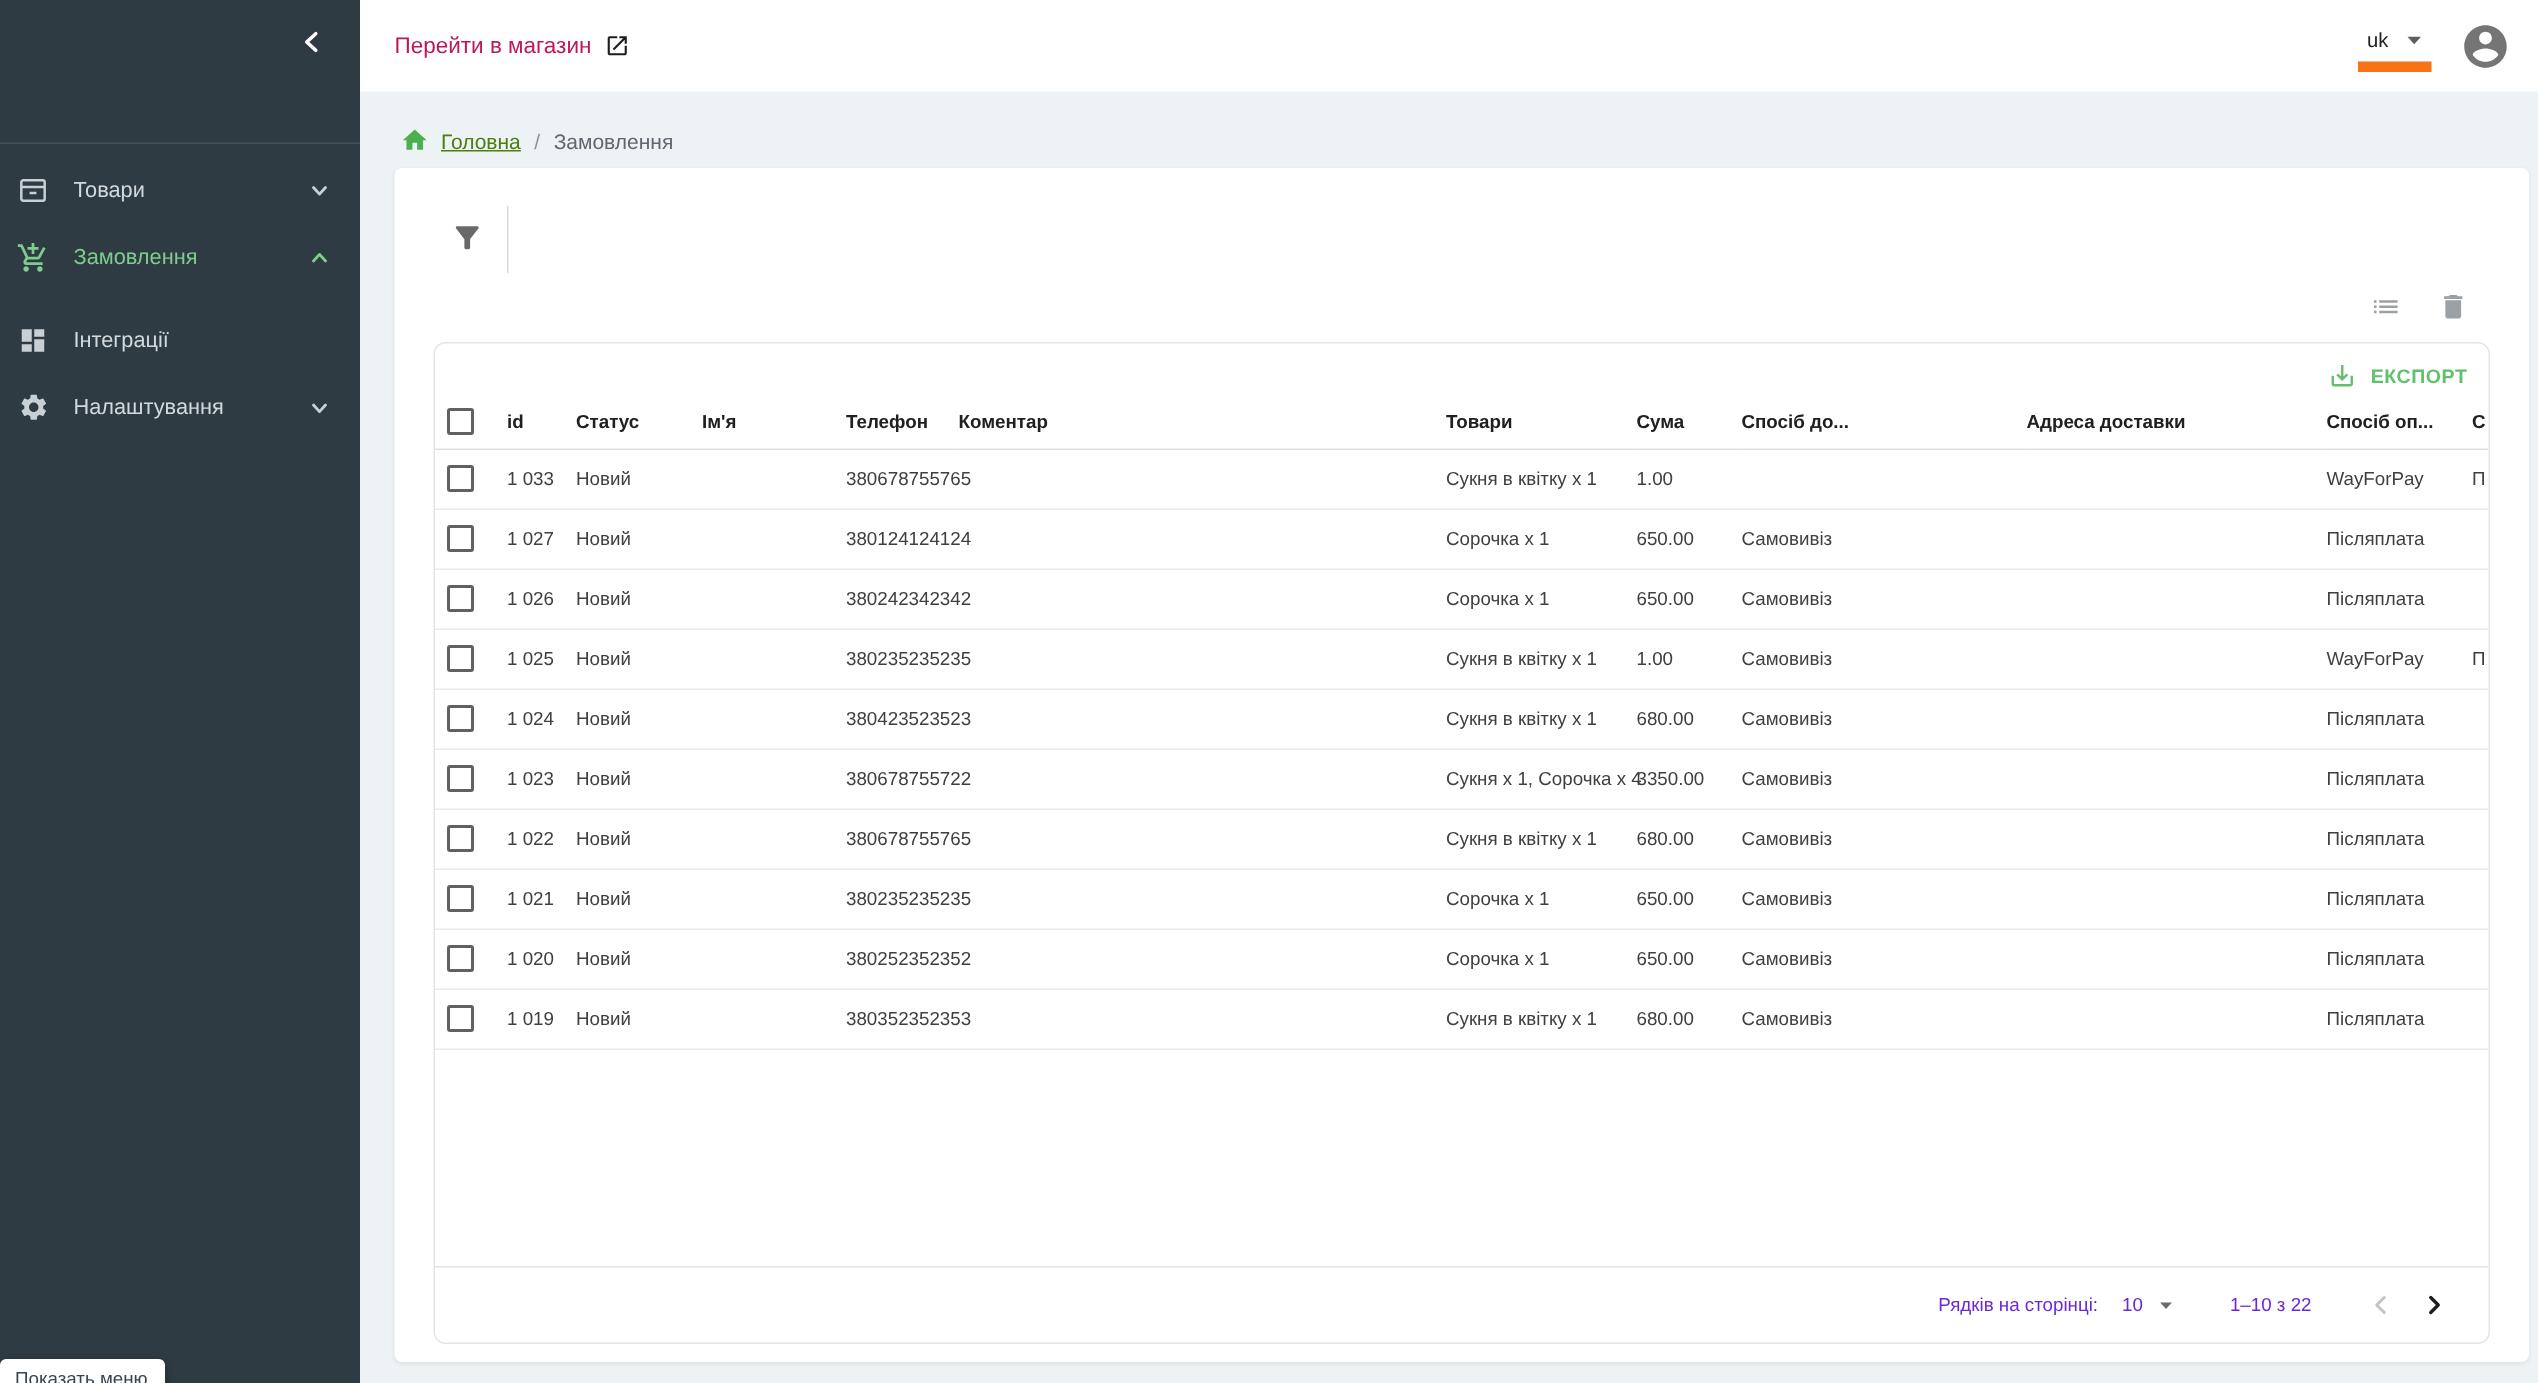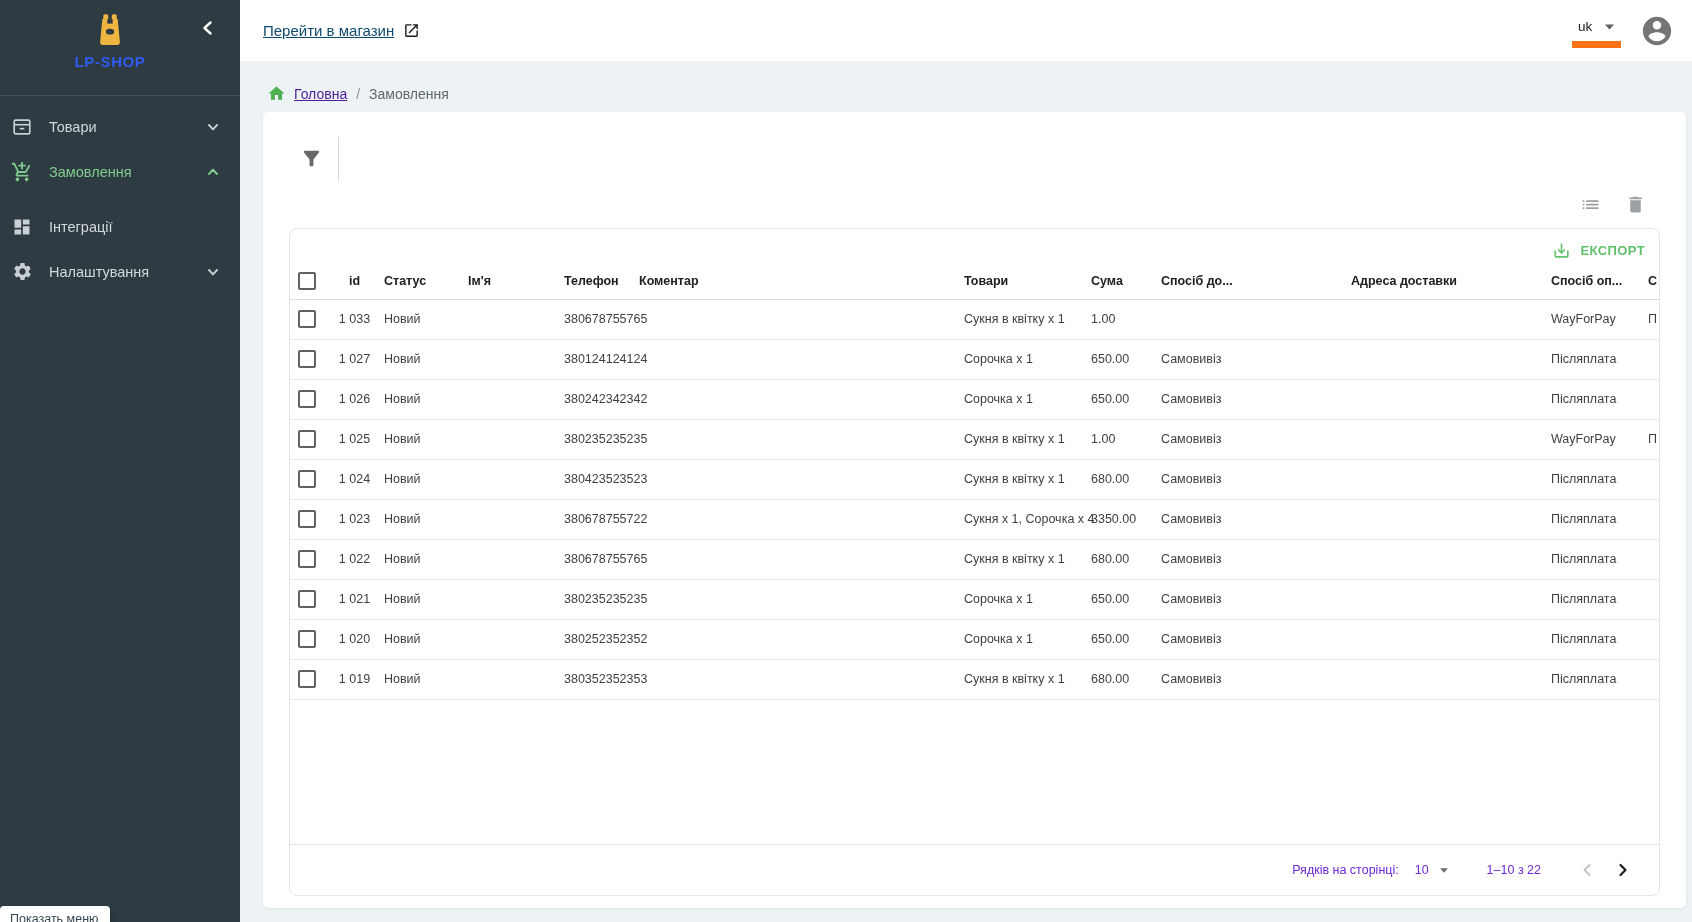--- a/index.html
+++ b/index.html
@@ -27,76 +27,66 @@
   .menu-tooltip {
     position:absolute; left:0; top:906px; z-index:20; background:#ffffff;
     border-radius:4px; box-shadow:0 2px 6px rgba(0,0,0,0.3);
     padding:6px 12px 8px 10px; font-size:12.5px; color:#37474f; white-space:nowrap;
   }
 
   
   .main { position:absolute; left:240px; top:0; width:1452px; height:922px; }
   .topbar { height:61px; background:#ffffff; display:flex; align-items:center; padding:0 18px 0 23px; }
   .store-link { display:flex; align-items:center; gap:9px; cursor:pointer; }
-  .store-link span { font-size:15px; color:#0c4a6e; text-decoration:underline; }
+  .store-link span { font-size:15px; color:#be185d; }
   .topbar-right { margin-left:auto; display:flex; align-items:center; gap:19px; }
   .lang-select { display:flex; align-items:center; gap:12px; padding:6px 4px 7px 6px; border-bottom:7px solid #f97316; cursor:pointer; min-width:49px; }
   .lang-select span { font-size:13.5px; color:#212121; }
   .avatar-btn { line-height:0; cursor:pointer; }
 
   
   .breadcrumb { display:flex; align-items:center; gap:9px; padding:15px 0 0 27px; height:50px; }
   .crumb-home { display:flex; align-items:center; gap:8px; cursor:pointer; }
-  .crumb-home span { font-size:14px; color:#4c1d95; text-decoration:underline; }
+  .crumb-home span { font-size:14px; color:#4d7c0f; text-decoration:underline; }
   .crumb-sep { font-size:14px; color:#8a9297; }
   .crumb-cur { font-size:14px; color:#5e686e; }
 
   
   .panel { position:absolute; left:23px; top:112px; width:1423px; height:796px; background:#ffffff; border-radius:5px; box-shadow:0 1px 3px rgba(0,0,0,0.07); }
   .filter-btn { position:absolute; left:37px; top:35px; width:26px; height:26px; cursor:pointer; line-height:0; }
   .filter-divider { position:absolute; left:75px; top:25px; width:1px; height:45px; background:#d9dcde; }
   .tool-icons { position:absolute; right:40px; top:82px; display:flex; gap:24px; }
   .tool-icons .tbtn { line-height:0; cursor:pointer; }
 
   
   .card { position:absolute; left:26px; top:116px; width:1371px; height:668px; background:#fff; border:1px solid #e3e6e8; border-radius:8px; overflow:hidden; display:flex; flex-direction:column; }
   .export-row { flex:0 0 34px; display:flex; justify-content:flex-end; align-items:center; padding:8px 14px 0 0; }
   .export-btn { display:flex; align-items:center; gap:9px; cursor:pointer; background:none; border:none; }
   .export-btn span { font-size:13px; font-weight:bold; letter-spacing:0.4px; color:#61c06c; }
   .table-zone { flex:0 0 auto; overflow:hidden; }
   table { table-layout:fixed; width:1498px; border-collapse:collapse; }
   th { height:36px; font-size:12.5px; font-weight:bold; color:#202020; text-align:left; vertical-align:middle; border-bottom:1px solid #dcdfe1; white-space:nowrap; }
   td { height:40px; font-size:12.5px; color:#3f3f3f; vertical-align:middle; border-bottom:1px solid #e8eaec; white-space:nowrap; }
-  .al-right { text-align:center; padding-right:13px; }
+  .al-right { text-align:left; padding-right:13px; }
   .cb-cell { padding-left:8px; }
   .checkbox { display:inline-block; width:18px; height:18px; border:2px solid #616161; border-radius:2px; background:#fff; cursor:pointer; vertical-align:middle; }
   .spacer { flex:1 1 auto; }
   .pagination { flex:0 0 51px; border-top:1px solid #e0e3e5; display:flex; align-items:center; justify-content:flex-end; padding-right:26px; font-size:12.5px; color:#6d28d9; }
   .rpp-label { margin-right:16px; }
   .rpp-select { display:flex; align-items:center; gap:10px; cursor:pointer; margin-right:38px; }
   .range { margin-right:36px; }
   .pg-btn { line-height:0; cursor:pointer; padding:4px; }
   .pg-btn.disabled { cursor:default; }
   .pg-gap { width:16px; }
 </style>
 </head>
 <body>
 
 <div class="sidebar">
   <div class="side-head">
-    <div class="logo-wrap">
-      <svg width="36" height="38" viewBox="0 0 40 40">
-        <rect x="12.5" y="3.5" width="5.5" height="12" rx="1.8" fill="#efb541"></rect>
-        <rect x="22" y="3.5" width="5.5" height="12" rx="1.8" fill="#efb541"></rect>
-        <path d="M11.5 9 H28.5 L31 34.5 a3 3 0 0 1 -3 3.2 H12 a3 3 0 0 1 -3 -3.2 Z" fill="#efb541"></path>
-        <rect x="17" y="9" width="6" height="5" fill="#2e3b42"></rect>
-        <ellipse cx="20" cy="23" rx="4.6" ry="3.2" fill="#2e3b42"></ellipse>
-      </svg>
-      <span class="logo-text">LP-SHOP</span>
-    </div>
     <div class="collapse-btn">
       <svg width="16" height="16" viewBox="0 0 16 16">
         <polyline points="10.5 2.5 4.5 8 10.5 13.5" fill="none" stroke="#ffffff" stroke-width="2.4" stroke-linecap="round" stroke-linejoin="round"></polyline>
       </svg>
     </div>
   </div>
 
   <div class="side-menu">
     <div class="side-item">
       <span class="s-icon">

